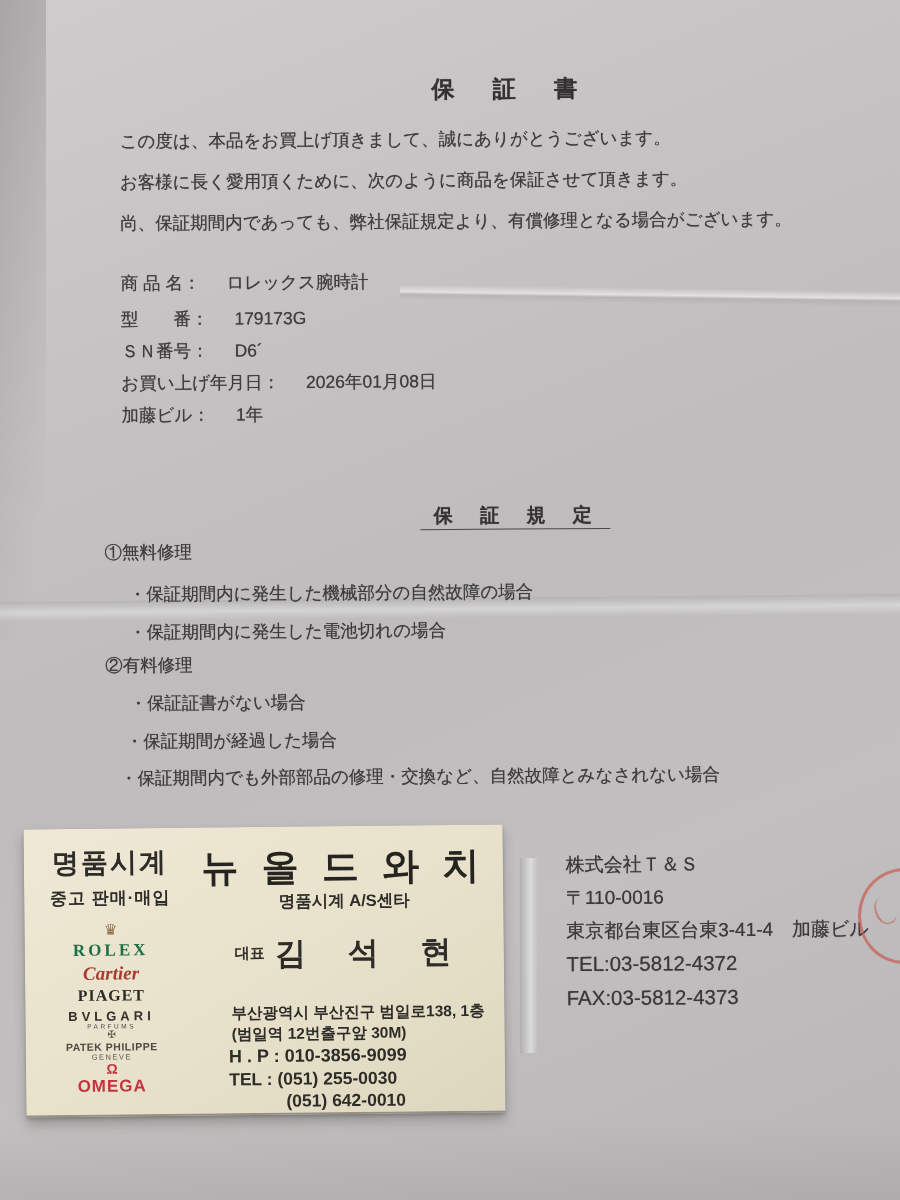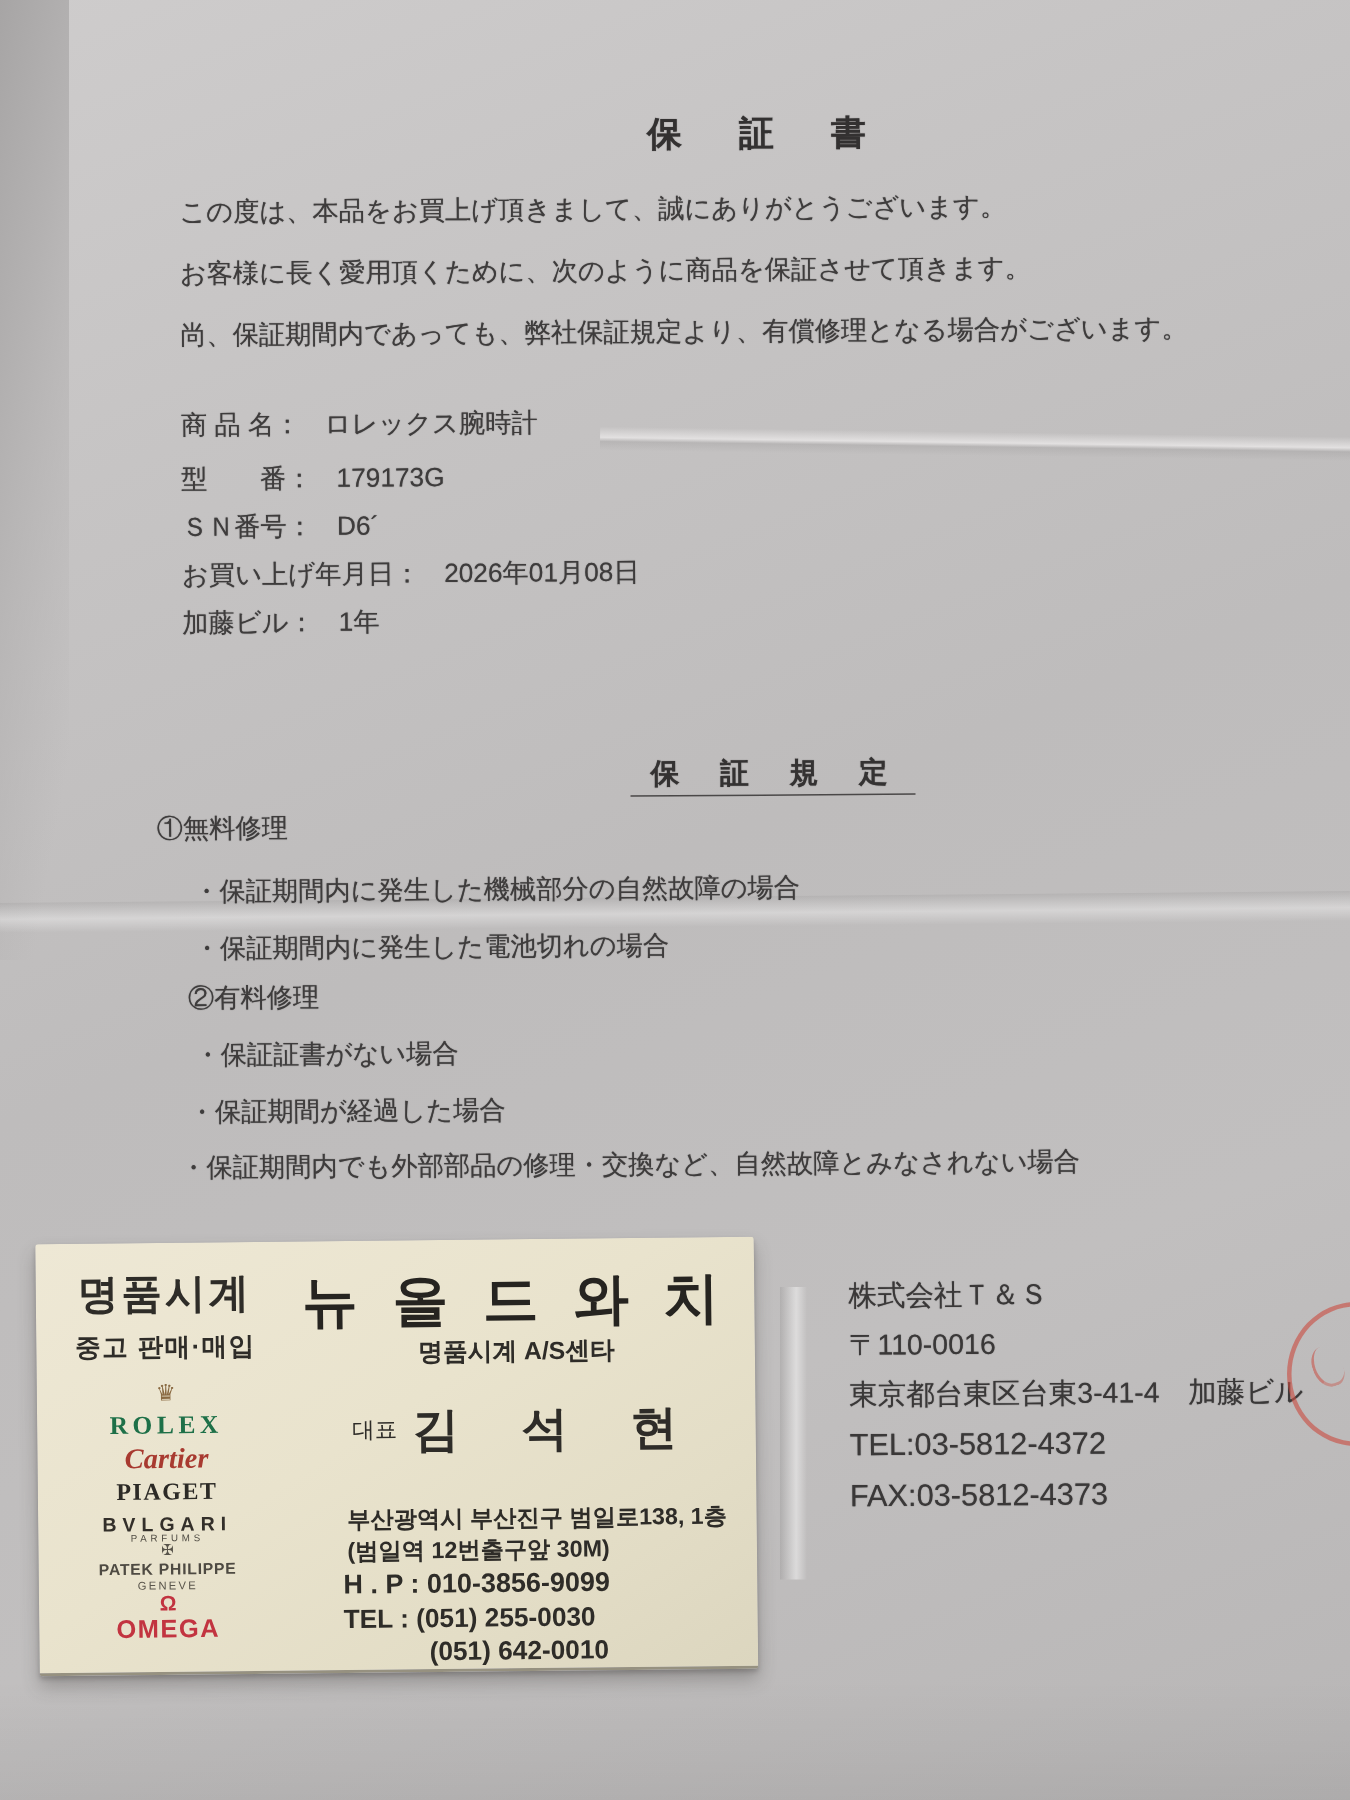--- a/index.html
+++ b/index.html
@@ -40,31 +40,31 @@
     text-shadow:0 0 0.7px rgba(62,60,60,0.75);
   }
   .doc-title{
     position:absolute;left:130px;right:0;top:74px;text-align:center;
     font-size:23px;font-weight:bold;letter-spacing:16px;color:#333131;
   }
   .intro{position:absolute;left:122px;top:119px;font-size:17.5px;line-height:41px;white-space:nowrap;}
   .fields{position:absolute;left:122px;top:272px;font-size:17.5px;white-space:nowrap;}
   .frow{margin-bottom:13px;line-height:19px;}
   .frow.first{margin-bottom:17px;}
-  .fv{margin-left:16px;}
+  .fv{margin-left:26px;}
   .rules-head{
     position:absolute;left:130px;right:0;top:503px;text-align:center;
     font-size:19px;font-weight:600;color:#343232;
   }
   .rules-head span{letter-spacing:11px;border-bottom:1.6px solid #4a4848;padding:0 8px 3px 14px;}
   .rline{position:absolute;font-size:17.5px;white-space:nowrap;}
   .rl0{left:104px;top:538px;}
   .rl1{left:128px;top:580px;}
   .rl2{left:128px;top:618px;}
-  .rl3{left:124px;top:651px;}
+  .rl3{left:104px;top:651px;}
   .rl4{left:128px;top:689px;}
   .rl5{left:124px;top:727px;}
   .rl6{left:118px;top:764px;}
   .seller{position:absolute;left:563px;top:855px;white-space:nowrap;color:#3a3838;}
   .seller div{font-size:19px;margin-bottom:12px;line-height:21px;}
   .seller .big{font-size:20.5px;margin-bottom:13px;}
   
   .card{
     position:absolute;left:25px;top:827px;width:479px;height:286px;
     transform:rotate(-0.6deg);transform-origin:50% 50%;
@@ -87,21 +87,21 @@
   .cross{top:201px;font-size:10px;color:#57534a;line-height:10px;}
   .b-patek{top:212px;font-size:10.5px;letter-spacing:0.5px;color:#4e4a42;font-weight:600;}
   .b-geneve{top:224px;font-size:7.5px;letter-spacing:1.5px;color:#5a564c;}
   .omega-sym{top:234px;font-size:14px;font-weight:bold;color:#c23440;line-height:13px;}
   .b-omega{top:248px;font-size:17px;font-weight:bold;letter-spacing:1px;color:#c23440;}
   .c-right{position:absolute;left:168px;top:0;width:304px;}
   .cr-title{position:absolute;top:16px;left:0;width:304px;text-align:center;
     font-size:37px;font-weight:bold;font-family:"Liberation Serif",serif;letter-spacing:7px;color:#262420;}
   .cr-sub{position:absolute;top:64px;left:0;width:304px;text-align:center;font-size:16.5px;font-weight:600;}
   .cr-ceo{position:absolute;top:106px;left:42px;white-space:nowrap;}
-  .ceo-label{font-size:15px;font-weight:400;vertical-align:6px;}
+  .ceo-label{font-size:15px;font-weight:700;vertical-align:6px;}
   .ceo-name{font-size:31px;font-weight:bold;font-family:"Liberation Serif",serif;letter-spacing:17px;margin-left:10px;}
   .cr-line{position:absolute;white-space:nowrap;font-weight:600;}
   .cr-addr1{top:176px;left:38px;font-size:15.5px;}
   .cr-addr2{top:197px;left:38px;font-size:15.5px;}
   .cr-hp{top:219px;left:35px;font-size:18px;font-weight:bold;}
   .cr-tel1{top:242px;left:35px;font-size:17.5px;}
   .cr-tel2{top:264px;left:92px;font-size:17.5px;}
   
   .stamp{
     position:absolute;left:858px;top:868px;width:86px;height:90px;

